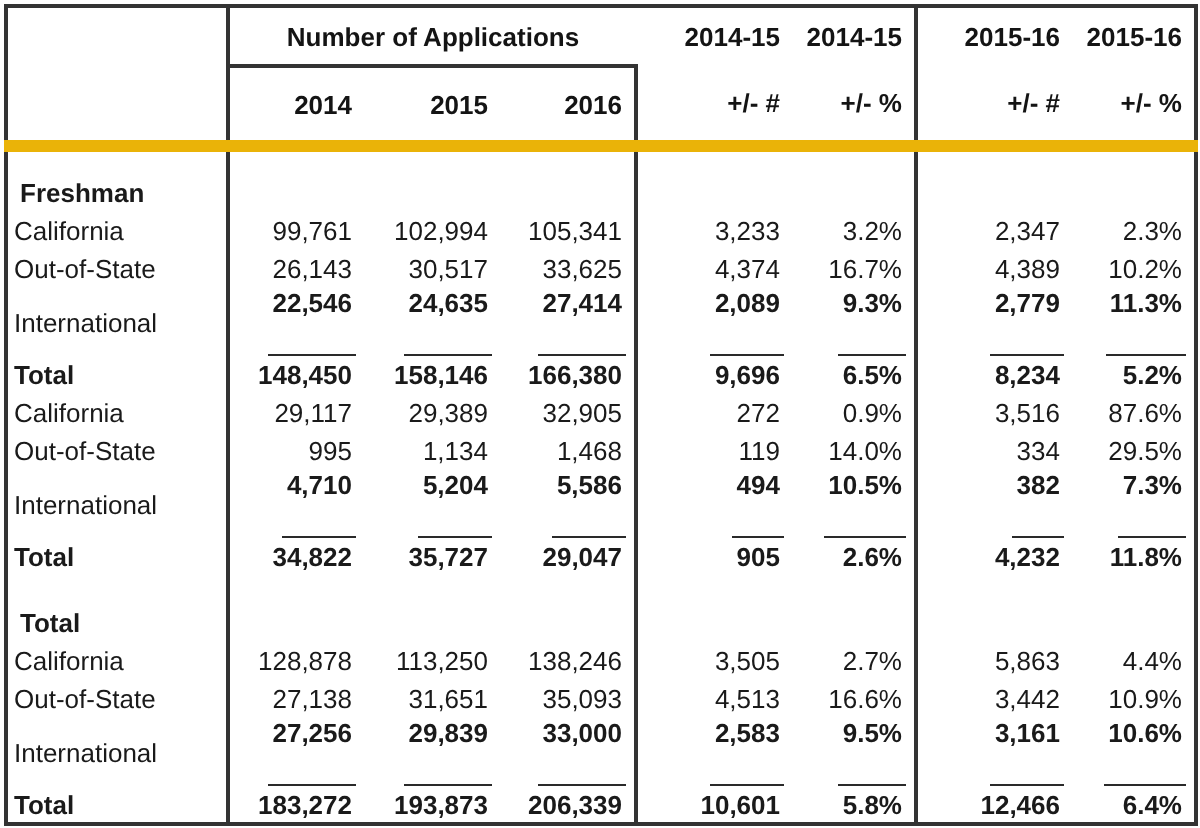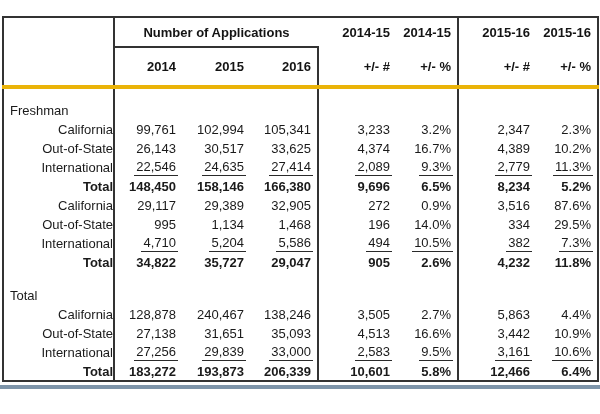--- a/index.html
+++ b/index.html
@@ -1,43 +1,43 @@
 <!DOCTYPE html>
 <html><head>
 <meta charset="utf-8">
 <style>
   * { margin:0; padding:0; box-sizing:border-box; }
   html,body { width:600px; height:414px; background:#ffffff; overflow:hidden;
     font-family:"Liberation Sans", sans-serif; color:#1a1a1a; }
   .page { width:600px; height:414px; background:#fff; position:relative; }
 
-  table.apps { border-collapse:collapse; table-layout:fixed; margin:16px 0 0 2px;
+  table.apps { border-collapse:collapse; table-layout:fixed; margin:2px 0 0 2px;
     width:596px; font-size:13px; }
   table.apps { border:2px solid #333; }
   col.c-lbl{width:111px;} col.c-y{width:68px;}
   col.c-n1{width:78px;} col.c-p1{width:62px;}
   col.c-n2{width:78px;} col.c-p2{width:62px;}
 
   th, td { padding:0; vertical-align:middle; font-weight:normal; white-space:nowrap; overflow:hidden; }
   .bR { border-right:2px solid #333; }
   tr.h1 th, tr.h1 td { height:30px; }
-  tr.h2 th, tr.h2 td { height:40px; border-bottom:4px solid #eab308; }
+  tr.h2 th, tr.h2 td { height:40px; border-bottom:6px solid #eab308; }
   th { font-weight:bold; color:#141414; }
   .appsHead { text-align:center; border-bottom:2px solid #333; }
   .n { text-align:right; padding-right:6px; }
   .lbl { text-align:left; padding-left:6px; }
-  .ind { padding-left:13px;text-align:right; }
+  .ind { padding-left:3px; }
 
   tr.secRow td { height:33px; vertical-align:bottom; padding-bottom:2px; }
-  .secTxt { font-weight:normal; }
+  .secTxt { font-weight:bold; }
   sup.supMark { font-size:9px; font-weight:bold; vertical-align:super; line-height:0; }
   tr.dataRow td { height:19px; }
   tr.totalRow td { font-weight:bold; }
 
-  .u { display:inline-block; border-bottom:1.5px solid #2a2a2a; padding:0 2px 1px 2px; margin-right:-2px; }
+  .u { display:inline-block; border-bottom:1.5px solid #2a2a2a; padding:0 2px 18px 2px; margin-right:-2px;font-weight:bold; }
 
   .footnote { margin:2px 0 0 4px; font-size:11.5px; color:#1f1f1f; line-height:13px; }
   .footnote sup { font-size:8px; vertical-align:super; }
   .accent { margin-top:3px; width:600px; height:4px; background:#7d94a9; }
 </style>
 </head>
 <body>
 
 <div class="page">
   <table class="apps">
@@ -134,21 +134,21 @@
         <td class="n">272</td>
         <td class="n bR">0.9%</td>
         <td class="n">3,516</td>
         <td class="n">87.6%</td>
       </tr>
       <tr class="dataRow">
         <td class="lbl ind bR">Out-of-State</td>
         <td class="n">995</td>
         <td class="n">1,134</td>
         <td class="n bR">1,468</td>
-        <td class="n">196</td>
+        <td class="n">119</td>
         <td class="n bR">14.0%</td>
         <td class="n">334</td>
         <td class="n">29.5%</td>
       </tr>
       <tr class="dataRow">
         <td class="lbl ind bR">International</td>
         <td class="n"><span class="u">4,710</span></td>
         <td class="n"><span class="u">5,204</span></td>
         <td class="n bR"><span class="u">5,586</span></td>
         <td class="n"><span class="u">494</span></td>
@@ -175,21 +175,21 @@
           <td class="n"></td>
           <td class="n bR"></td>
         <td class="n"></td>
           <td class="n bR"></td>
         <td class="n"></td>
           <td class="n"></td>
       </tr>
       <tr class="dataRow">
         <td class="lbl ind bR">California</td>
         <td class="n">128,878</td>
-        <td class="n">240,467</td>
+        <td class="n">113,250</td>
         <td class="n bR">138,246</td>
         <td class="n">3,505</td>
         <td class="n bR">2.7%</td>
         <td class="n">5,863</td>
         <td class="n">4.4%</td>
       </tr>
       <tr class="dataRow">
         <td class="lbl ind bR">Out-of-State</td>
         <td class="n">27,138</td>
         <td class="n">31,651</td>

